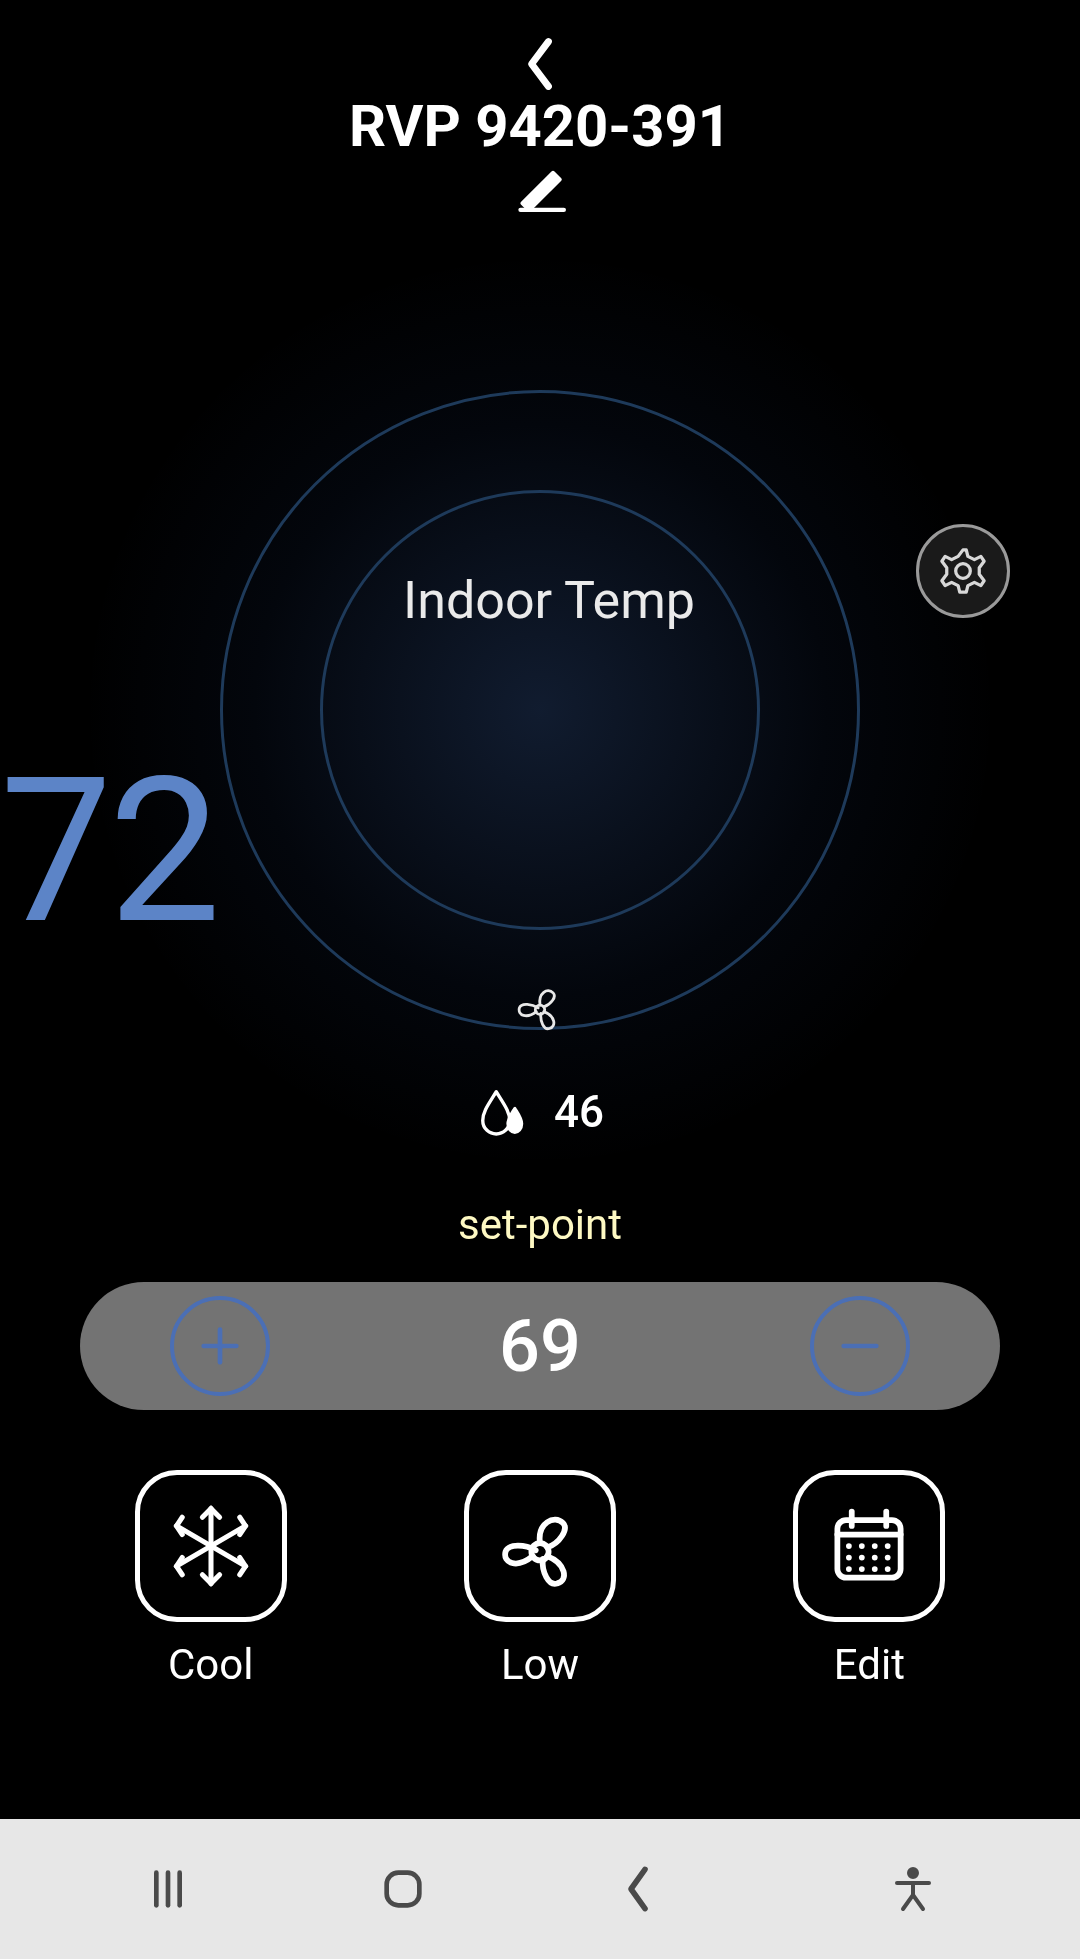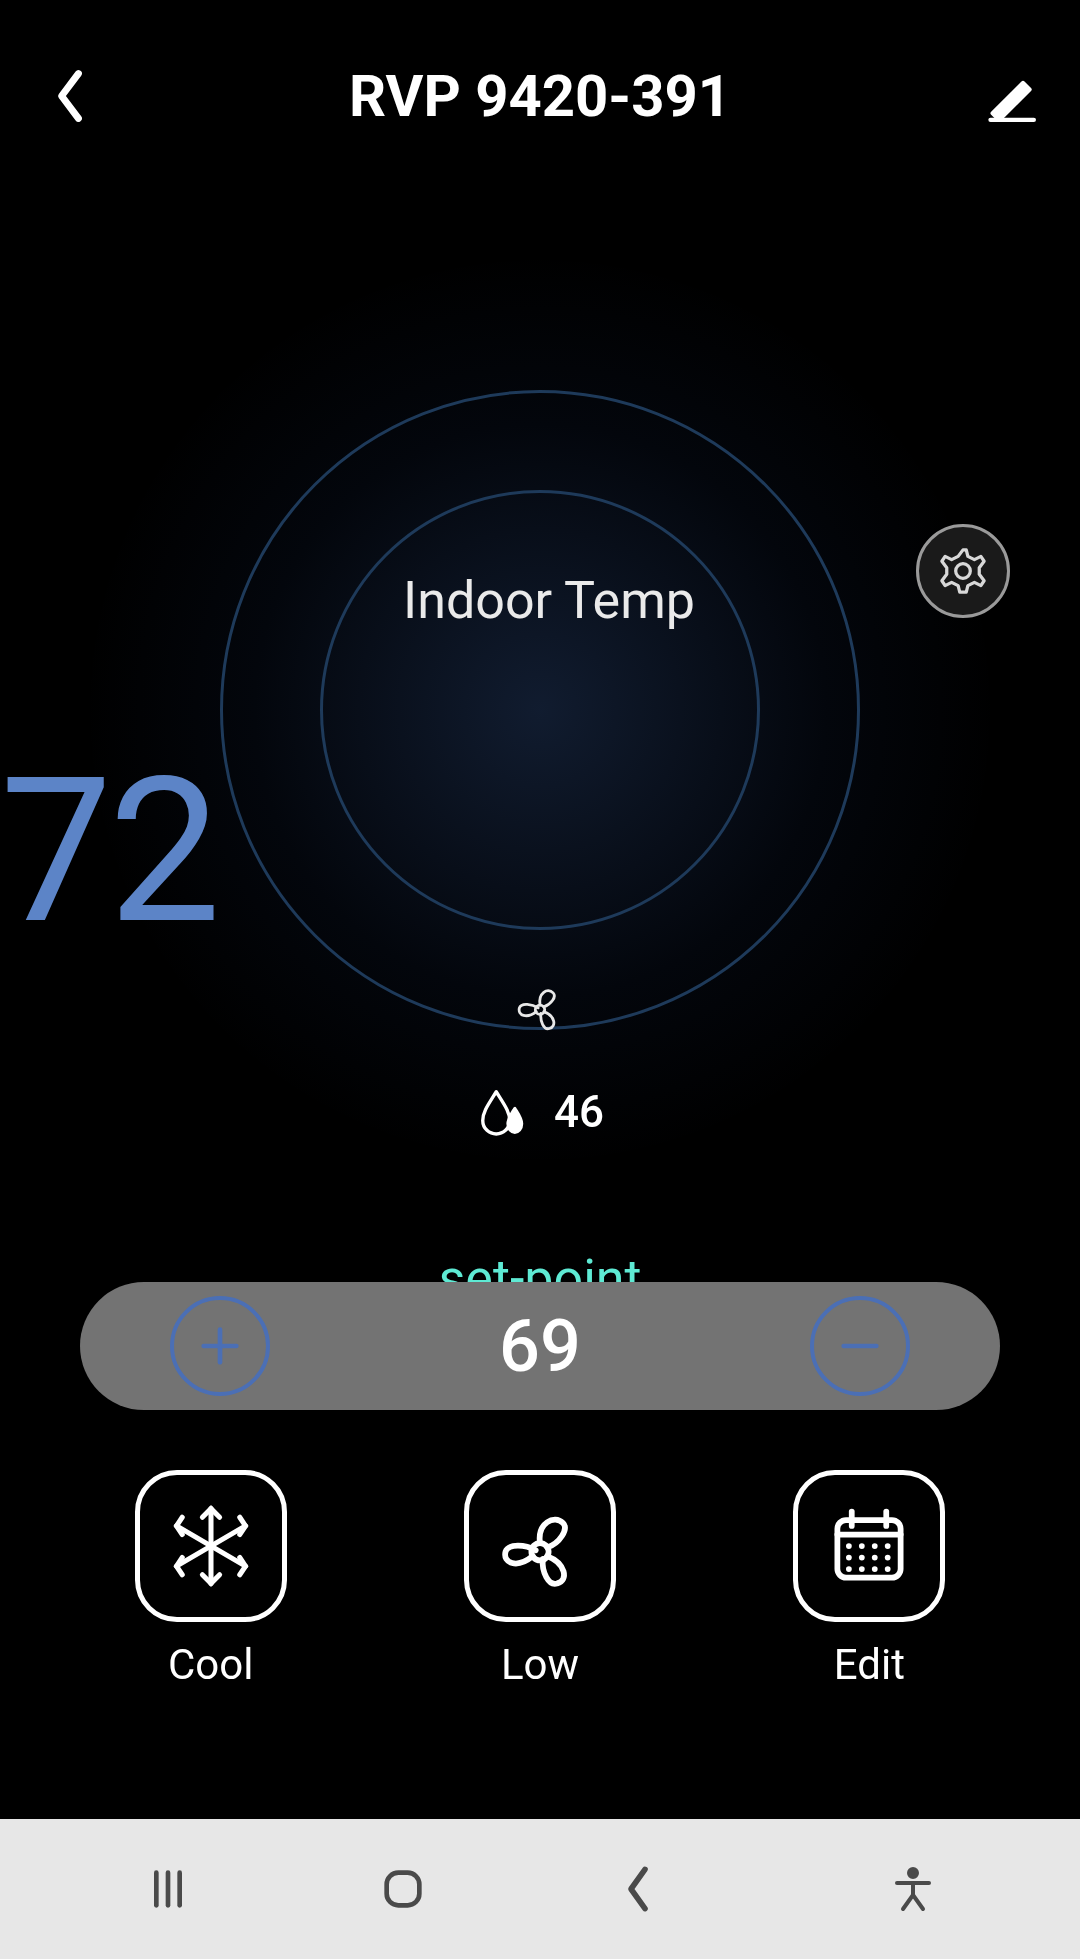--- a/index.html
+++ b/index.html
@@ -21,20 +21,21 @@
     .header {
       position: absolute;
       top: 36px;
       left: 0;
       width: 100%;
       height: 120px;
       display: flex;
       align-items: center;
       justify-content: space-between;
       padding: 0 40px;
+      flex-direction: column;
     }
     .back-btn { width: 60px; height: 60px; display:flex; align-items:center; justify-content:center; }
     .header-title {
       font-size: 58px;
       font-weight: 700;
       color: #fff;
       text-align: center;
       flex: 1;
     }
     .edit-btn { width: 60px; height: 60px; display:flex; align-items:center; justify-content:center; }
@@ -120,23 +121,22 @@
       border: 3px solid #9a9a9a;
       display: flex; align-items: center; justify-content: center;
       background: #1a1a1a;
     }
 
     
     .setpoint-label {
       position: absolute;
       top: 1200px; left: 0; width: 100%;
       text-align: center;
-      font-size: 52px;
-      color: #5eead4;
-      margin-top: 48px;
+      font-size: 42px;
+      color: #fef9c3;
     }
     .setpoint-pill {
       position: absolute;
       top: 1282px; left: 80px; right: 80px;
       height: 128px;
       background: #737373;
       border-radius: 70px;
       display: flex;
       align-items: center;
       justify-content: space-between;

